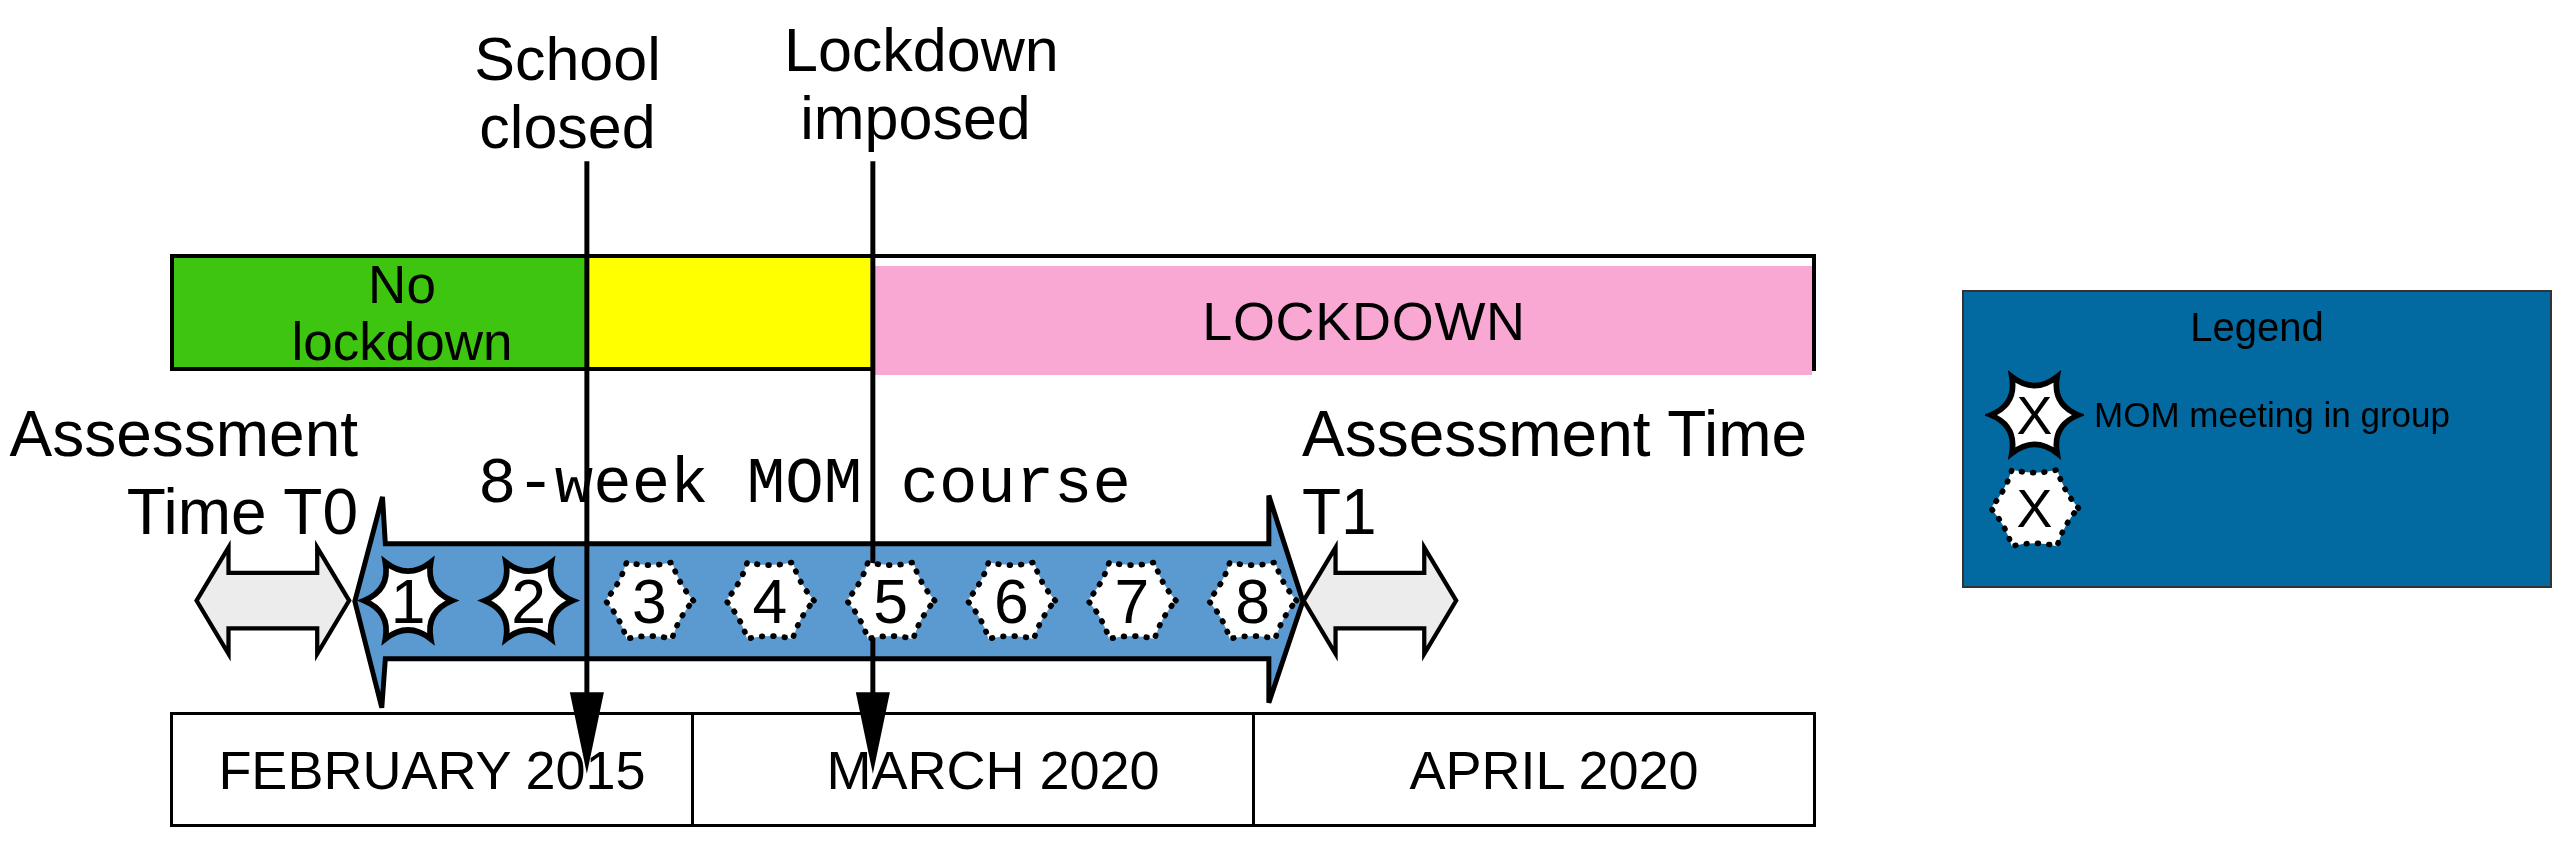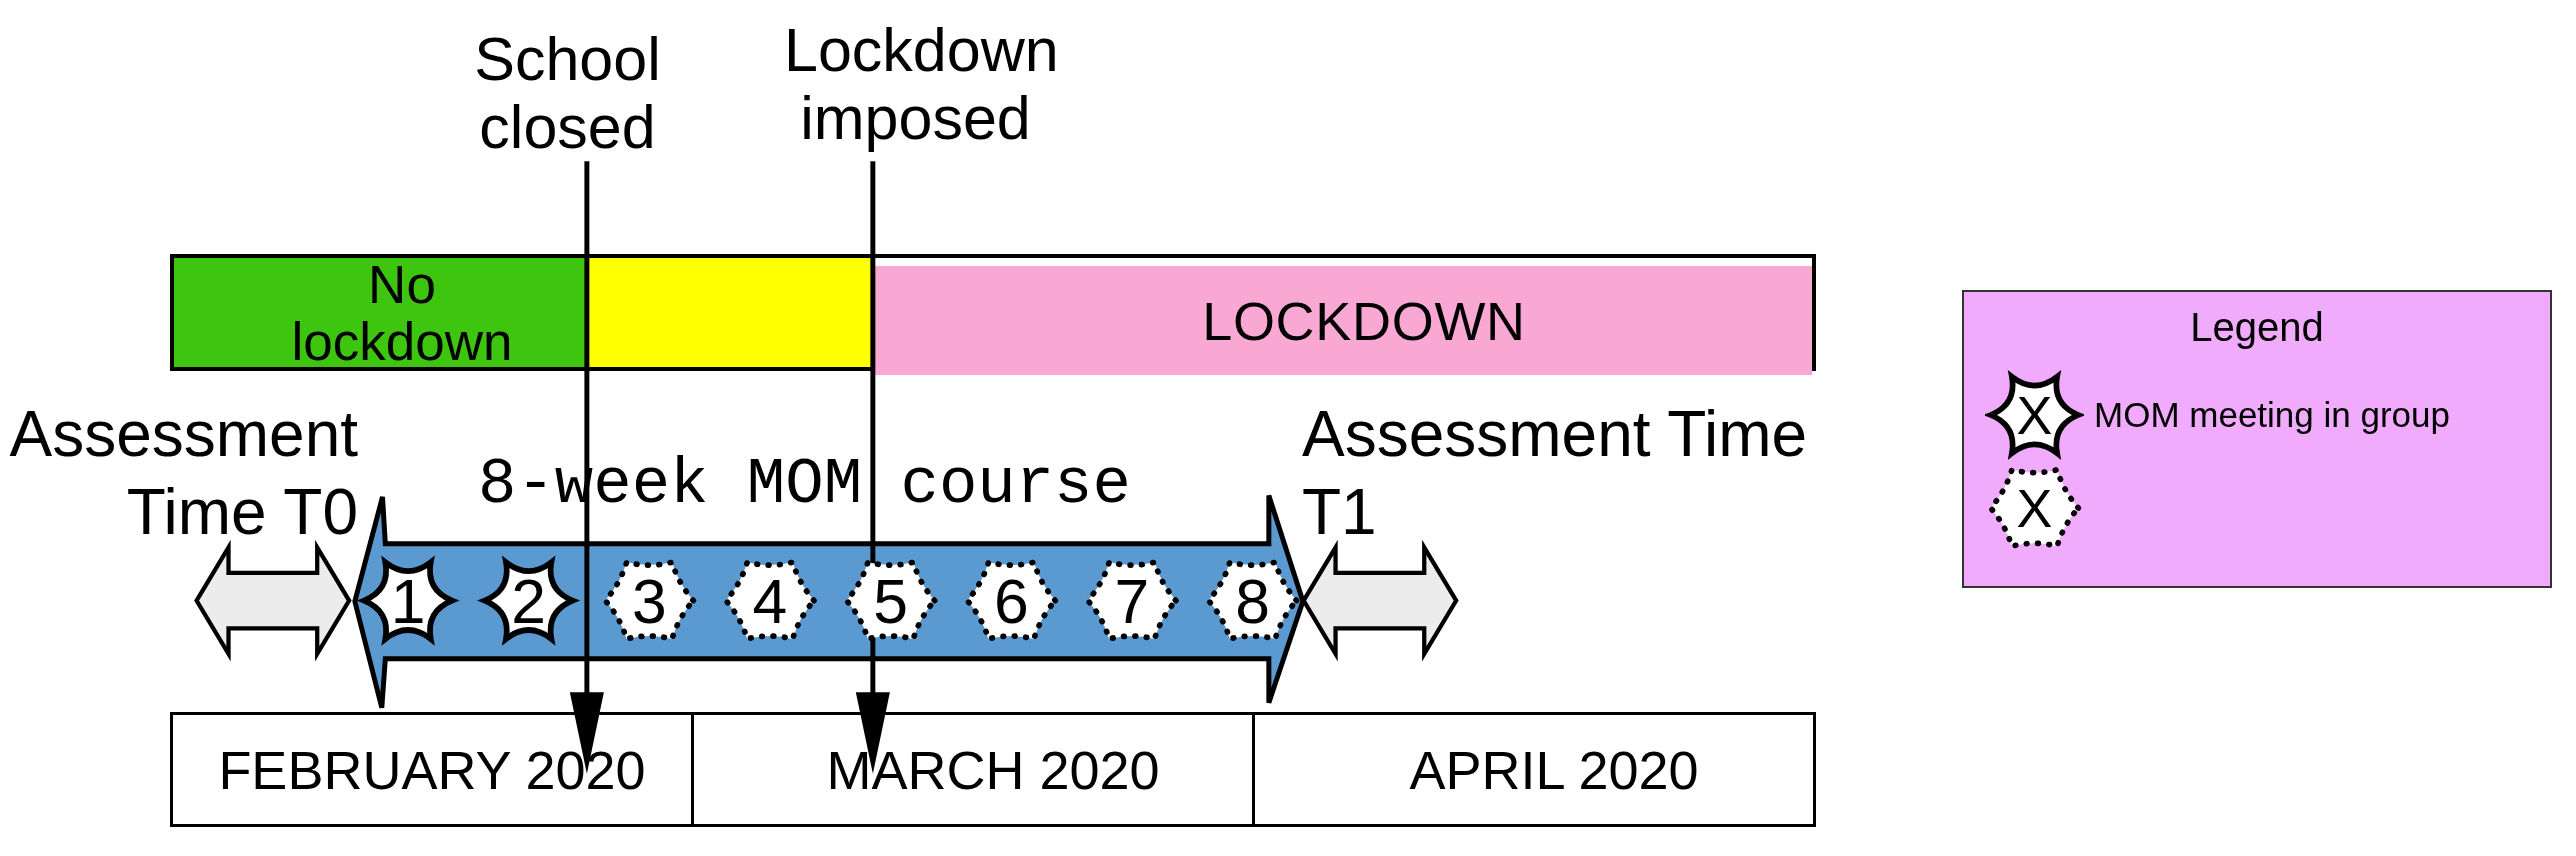--- a/index.html
+++ b/index.html
@@ -38,21 +38,21 @@
   #month-row{
     left:170px;top:712px;width:1646px;height:115px;border:3.5px solid #000;
     box-sizing:border-box;display:flex;z-index:1;
   }
   .month-cell{flex:1;display:flex;align-items:center;justify-content:center;
     font-size:54px;box-sizing:border-box;}
   .month-cell + .month-cell{border-left:3.5px solid #000;padding-left:40px;}
   
   #legend-box{
     left:1962px;top:290px;width:590px;height:298px;border:2.1px solid #333;
-    box-sizing:border-box;z-index:1;background:#f0abfc;
+    box-sizing:border-box;z-index:1;background:#0369a1;
   }
   #legend-title{position:absolute;left:0;top:12.8px;width:100%;text-align:center;font-size:40px;}
   .legend-row{position:absolute;left:21px;display:flex;align-items:center;height:92px;}
   #legend-row-group{top:77px;}
   #legend-row-video{top:170px;}
   .legend-icon{width:99px;height:92px;flex:0 0 99px;}
   .legend-text{font-size:35px;margin-left:10px;white-space:nowrap;}
   .star-num{font-size:88px;}
   .legend-x{font-size:76px;}
   text{font-family:"Liberation Sans",sans-serif;}
@@ -128,21 +128,21 @@
       <path d="M 62 0 Q 41 -24 32 -54 Q 0 -46 -32 -54 Q -41 -24 -62 0 Q -41 24 -32 54 Q 0 46 32 54 Q 41 24 62 0 Z" fill="#fff" stroke="#000" stroke-width="8" stroke-dasharray="1 15" stroke-linecap="round"></path>
       <text class="star-num" y="32" text-anchor="middle">7</text>
     </g>
     <g transform="translate(1765,846)">
       <path d="M 62 0 Q 41 -24 32 -54 Q 0 -46 -32 -54 Q -41 -24 -62 0 Q -41 24 -32 54 Q 0 46 32 54 Q 41 24 62 0 Z" fill="#fff" stroke="#000" stroke-width="8" stroke-dasharray="1 15" stroke-linecap="round"></path>
       <text class="star-num" y="32" text-anchor="middle">8</text>
     </g>
   </svg>
 
   <div id="month-row" class="abs">
-    <div class="month-cell">FEBRUARY 2020</div>
+    <div class="month-cell">FEBRUARY 2015</div>
     <div class="month-cell">MARCH 2020</div>
     <div class="month-cell">APRIL 2020</div>
   </div>
 
   <div id="legend-box" class="abs">
     <div id="legend-title">Legend</div>
 
     <div class="legend-row" id="legend-row-group">
       <svg class="legend-icon" viewBox="-70 -65 140 130">
         <path d="M 62 0 Q 25 -15 32 -54 Q 0 -29 -32 -54 Q -25 -15 -62 0 Q -25 15 -32 54 Q 0 29 32 54 Q 25 15 62 0 Z" fill="#fff" stroke="#000" stroke-width="8"></path>

